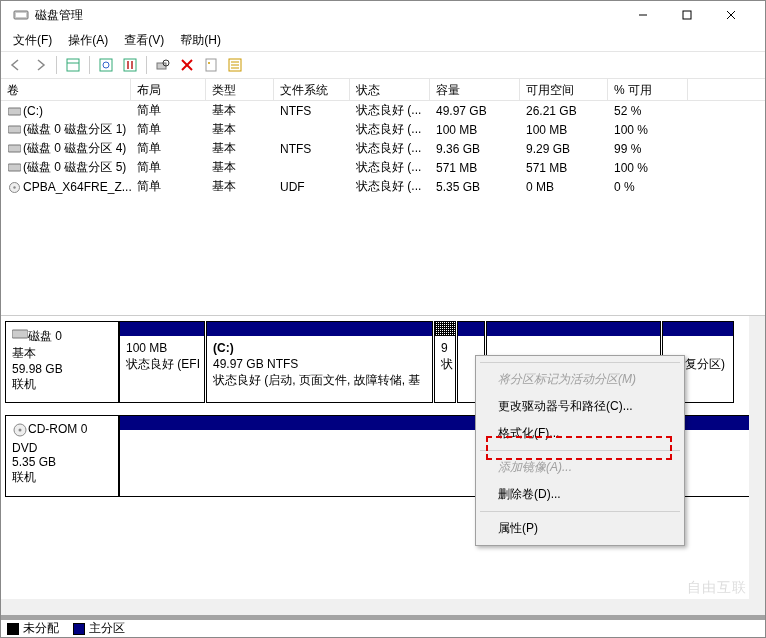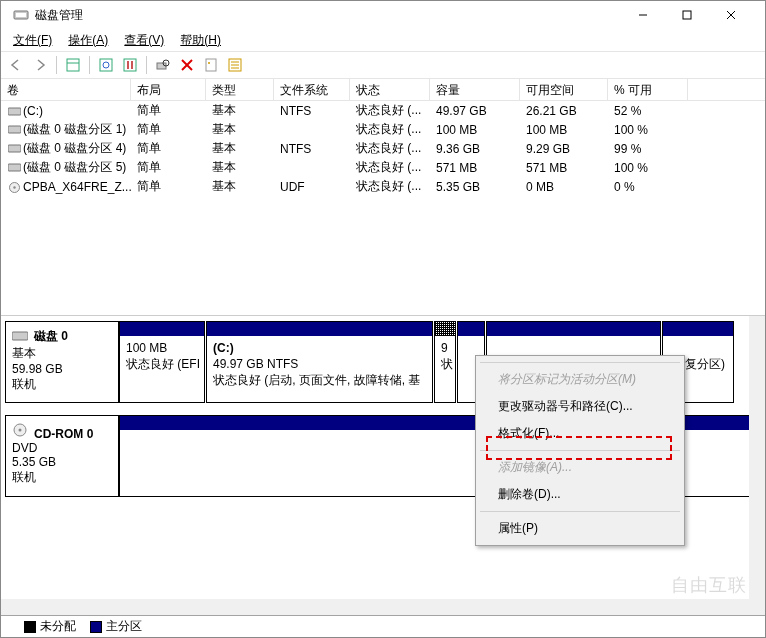--- a/index.html
+++ b/index.html
@@ -8,67 +8,67 @@
 
 .titlebar { height: 28px; display: flex; align-items: center; padding: 0 12px; }
 .titlebar .icon { width:16px; height:16px; margin-right:6px; display:inline-flex; align-items:center; justify-content:center;}
 .titlebar .title { flex:1; font-size:12px; }
 .winbtns { display:flex; }
 .winbtn { width:44px; height:28px; display:flex; align-items:center; justify-content:center; }
 .winbtn svg { width:10px; height:10px; stroke:#000; stroke-width:1; fill:none; }
 
 
 .menubar { height:22px; display:flex; align-items:center; padding-left:4px; }
-.menubar .menuitem { padding:2px 8px;text-decoration:underline; }
+.menubar .menuitem { padding:2px 8px; }
 
 
 .toolbar { height:28px; border-top:1px solid #e5e5e5; border-bottom:1px solid #e5e5e5; display:flex; align-items:center; padding-left:4px; gap:2px;}
 .toolbar .tbtn { width:22px; height:22px; display:flex; align-items:center; justify-content:center; }
 .toolbar .sep { width:1px; height:18px; background:#ccc; margin:0 3px; }
 
 
 .table-area { height:237px; overflow:hidden; position:relative; background:#fff; border-bottom:1px solid #ccc;}
 .thead { display:flex; height:22px; background:#fff; border-bottom:1px solid #e5e5e5;}
 .th { border-right:1px solid #e5e5e5; padding:3px 6px; background:#fff; white-space:nowrap; overflow:hidden;}
 .tbody .tr { display:flex; height:19px; align-items:center; }
 .td { padding:1px 6px; white-space:nowrap; overflow:hidden; }
 .vol-icon { width:14px; height:12px; display:inline-flex; align-items:center; justify-content:center; margin-right:2px; vertical-align:middle;}
 
 .c0{width:130px}.c1{width:75px}.c2{width:68px}.c3{width:76px}.c4{width:80px}.c5{width:90px}.c6{width:88px}.c7{width:80px}
 
 
 .graph-area { flex:1; background:#fff; padding:5px 4px 0 4px; overflow:hidden; position:relative;}
 .disk-row { display:flex; margin-bottom:12px; height:82px; }
 .disk-label { width:114px; border:1px solid #000; padding:6px 6px; display:flex; flex-direction:column; }
-.disk-label .dname { font-weight:bold; display:flex; align-items:flex-end; gap:6px;}
+.disk-label .dname { font-weight:normal; display:flex; align-items:flex-start; }
 .disk-parts { flex:1; display:flex; gap:1px;}
 .part { border:1px solid #000; display:flex; flex-direction:column; overflow:hidden;}
 .part .bar { height:14px; background:#000080; }
 .part .body { flex:1; padding:4px 6px; line-height:1.35; white-space:nowrap; overflow:hidden;}
 .part.hatch .bar { background: repeating-linear-gradient(0deg,#000,#000 1px,#fff 1px,#fff 2px), repeating-linear-gradient(90deg,#000,#000 1px,#fff 1px,#fff 2px); background-blend-mode:multiply;}
 .part .body b{font-weight:bold;}
 
 
-.legend { height:22px; border-top:1px solid #a3a3a3; display:flex; align-items:center; padding-left:23px; gap:14px; position:relative; z-index:5;}
+.legend { height:22px; border-top:5px solid #a3a3a3; display:flex; align-items:center; padding-left:6px; gap:14px; position:relative; z-index:5;}
 .swatch { width:12px; height:12px; border:1px solid #000; display:inline-block; margin-right:4px; vertical-align:middle;}
 .swatch.unalloc{background:#000;}
 .swatch.primary{background:#000080;}
 
 
 .ctxmenu { position:absolute; left:475px; top:355px; width:210px; background:#f0f0f0; border:1px solid #a0a0a0; box-shadow:2px 2px 4px rgba(0,0,0,0.3); padding:3px 2px; z-index:100;}
 .ctxmenu .mi { padding:5px 20px 5px 20px; white-space:nowrap;}
 .ctxmenu .mi.disabled { color:#a0a0a0;font-style:italic;}
 .ctxmenu hr { border:none; border-top:1px solid #d0d0d0; margin:3px 2px;}
 .highlight-box { position:absolute; border:2px dashed #d00; pointer-events:none;}
 
 .scroll-v { position:absolute; right:0; top:0; bottom:0; width:16px; background:#f0f0f0;}
 .scroll-h { position:absolute; left:0; right:16px; bottom:0; height:16px; background:#f0f0f0;}
 .scroll-corner{position:absolute;right:0;bottom:0;width:16px;height:16px;background:#f0f0f0;}
 
-.watermark{position:absolute;right:18px;bottom:18px;opacity:.14;font-size:18px;color:#000;letter-spacing:1px;z-index:1;}
+.watermark{position:absolute;right:18px;bottom:18px;opacity:.14;font-size:14px;color:#000;letter-spacing:1px;z-index:1;}
 </style>
 </head>
 <body>
 
 <div class="titlebar">
   <span class="icon">
     <svg width="16" height="16" viewBox="0 0 16 16">
         <rect x="1" y="4" width="14" height="8" rx="1" fill="#ccc" stroke="#777"></rect>
         <rect x="3" y="6" width="10" height="4" fill="#fff"></rect>
       </svg>

